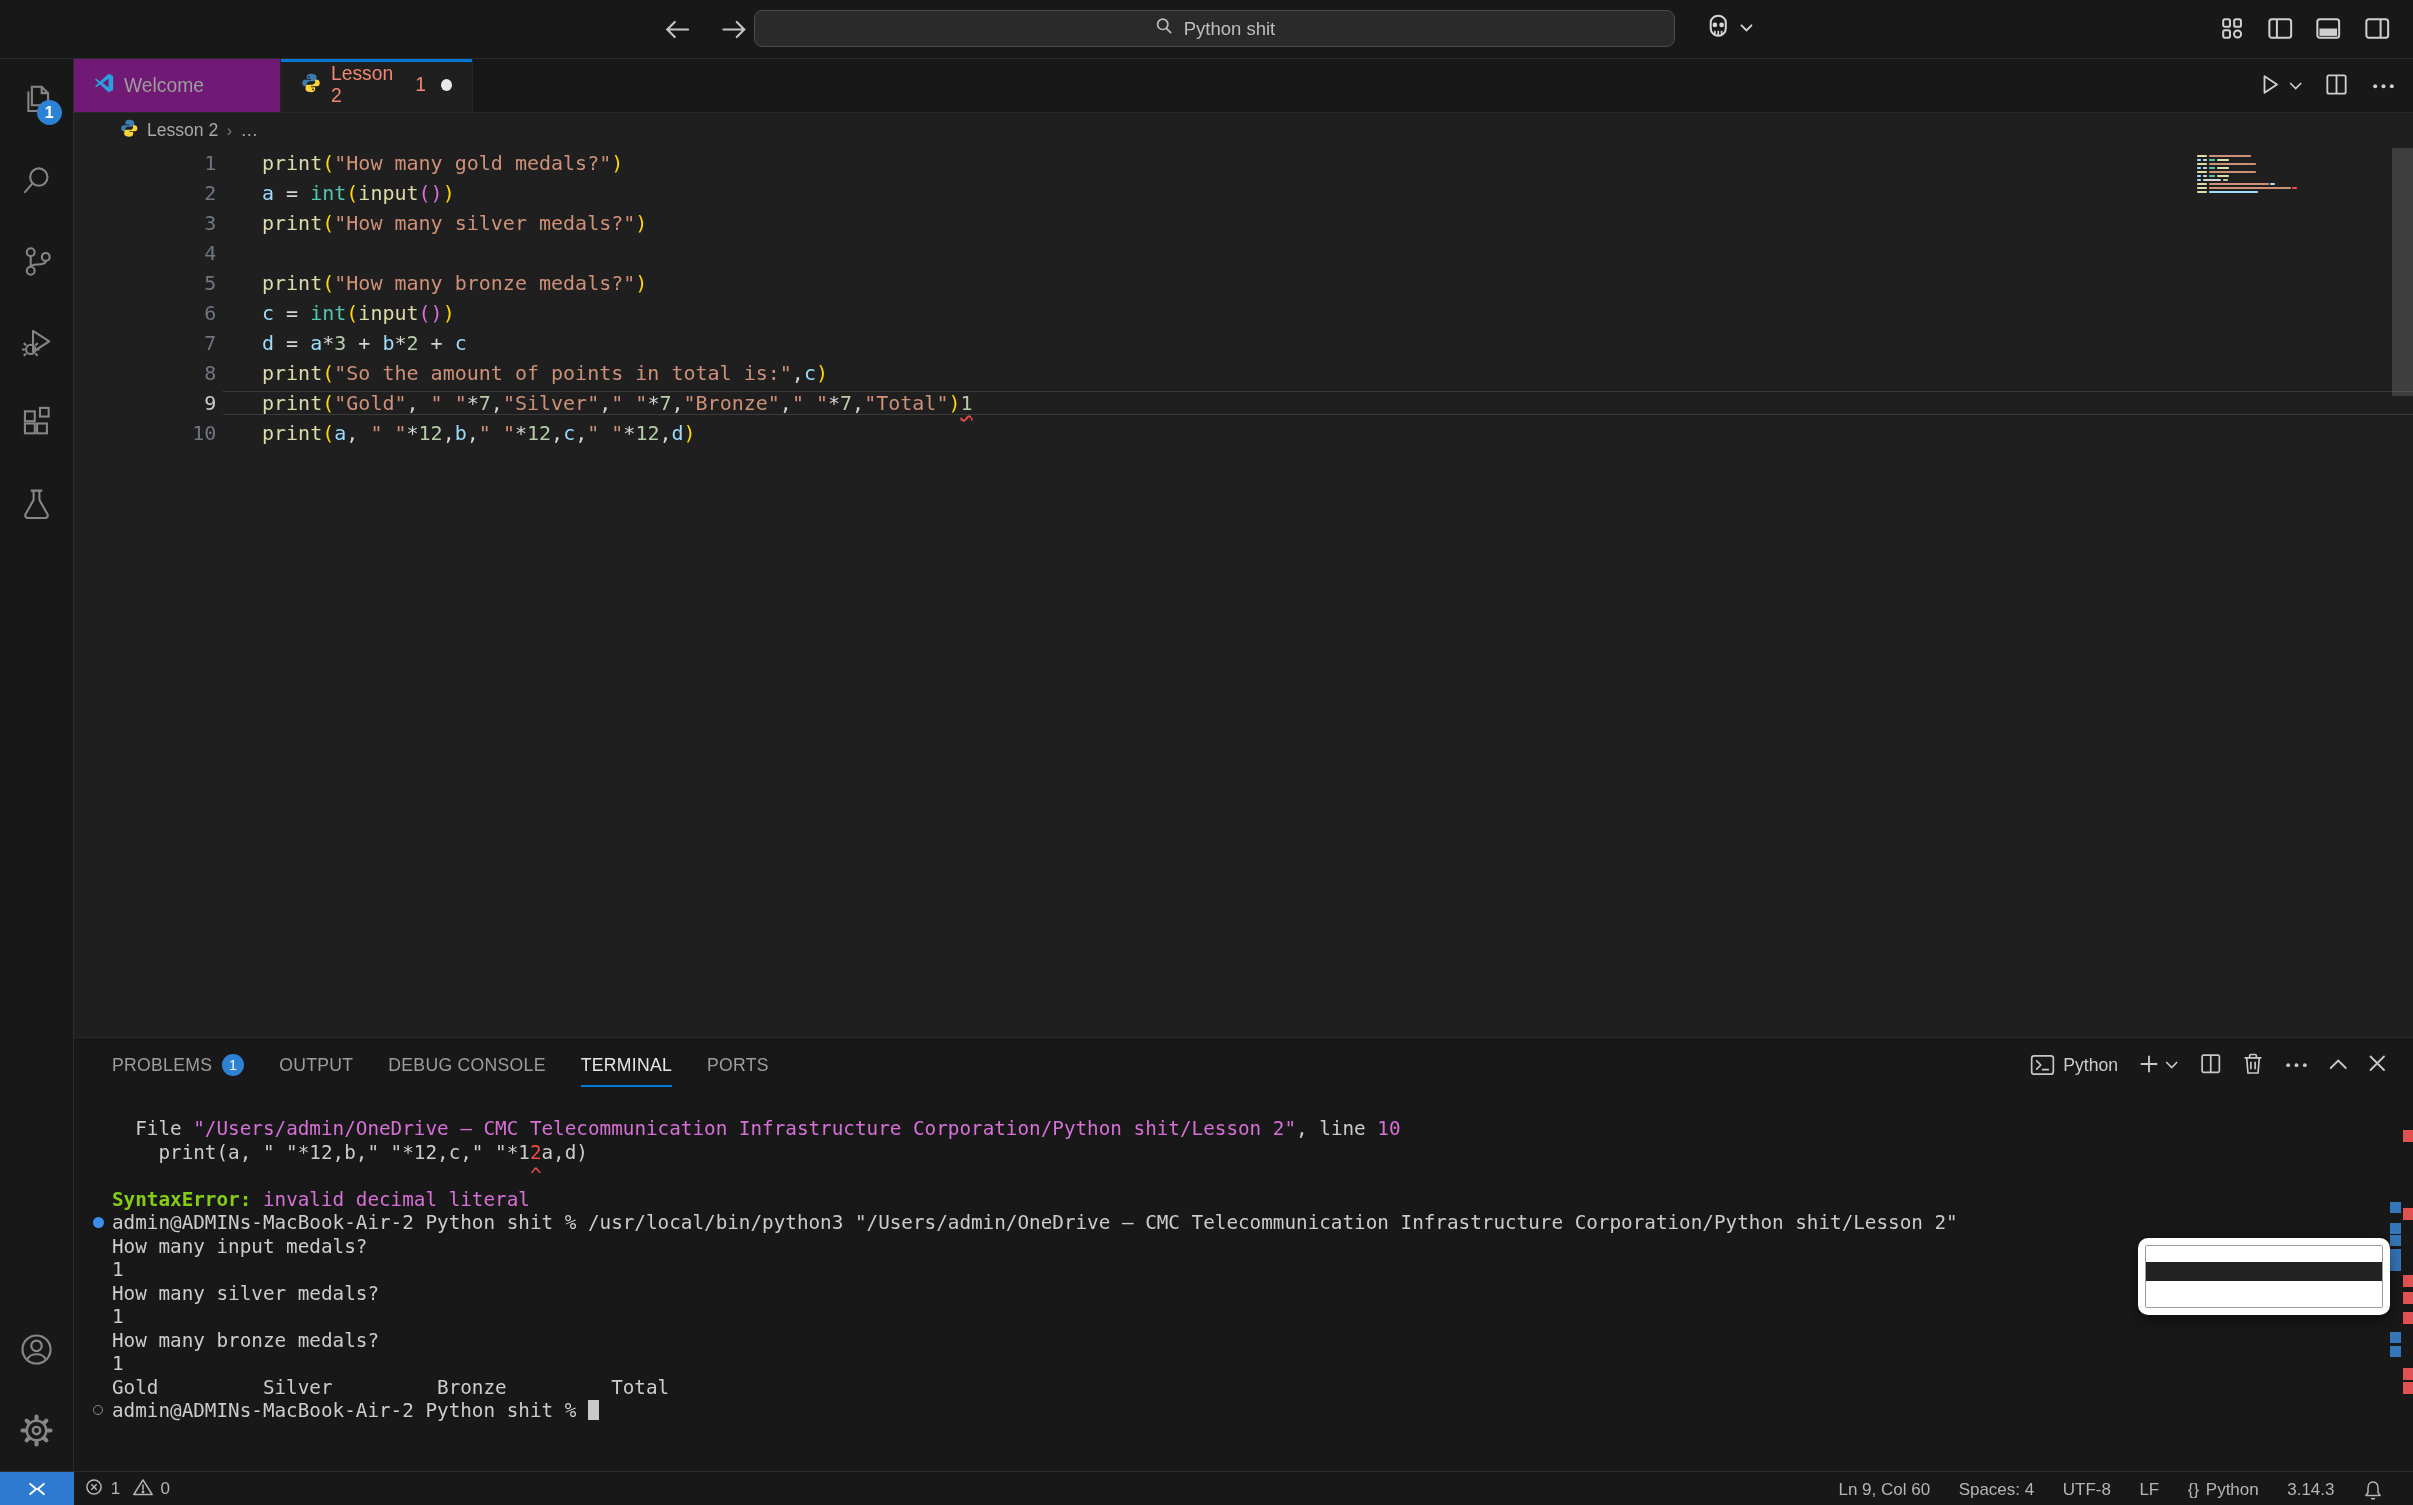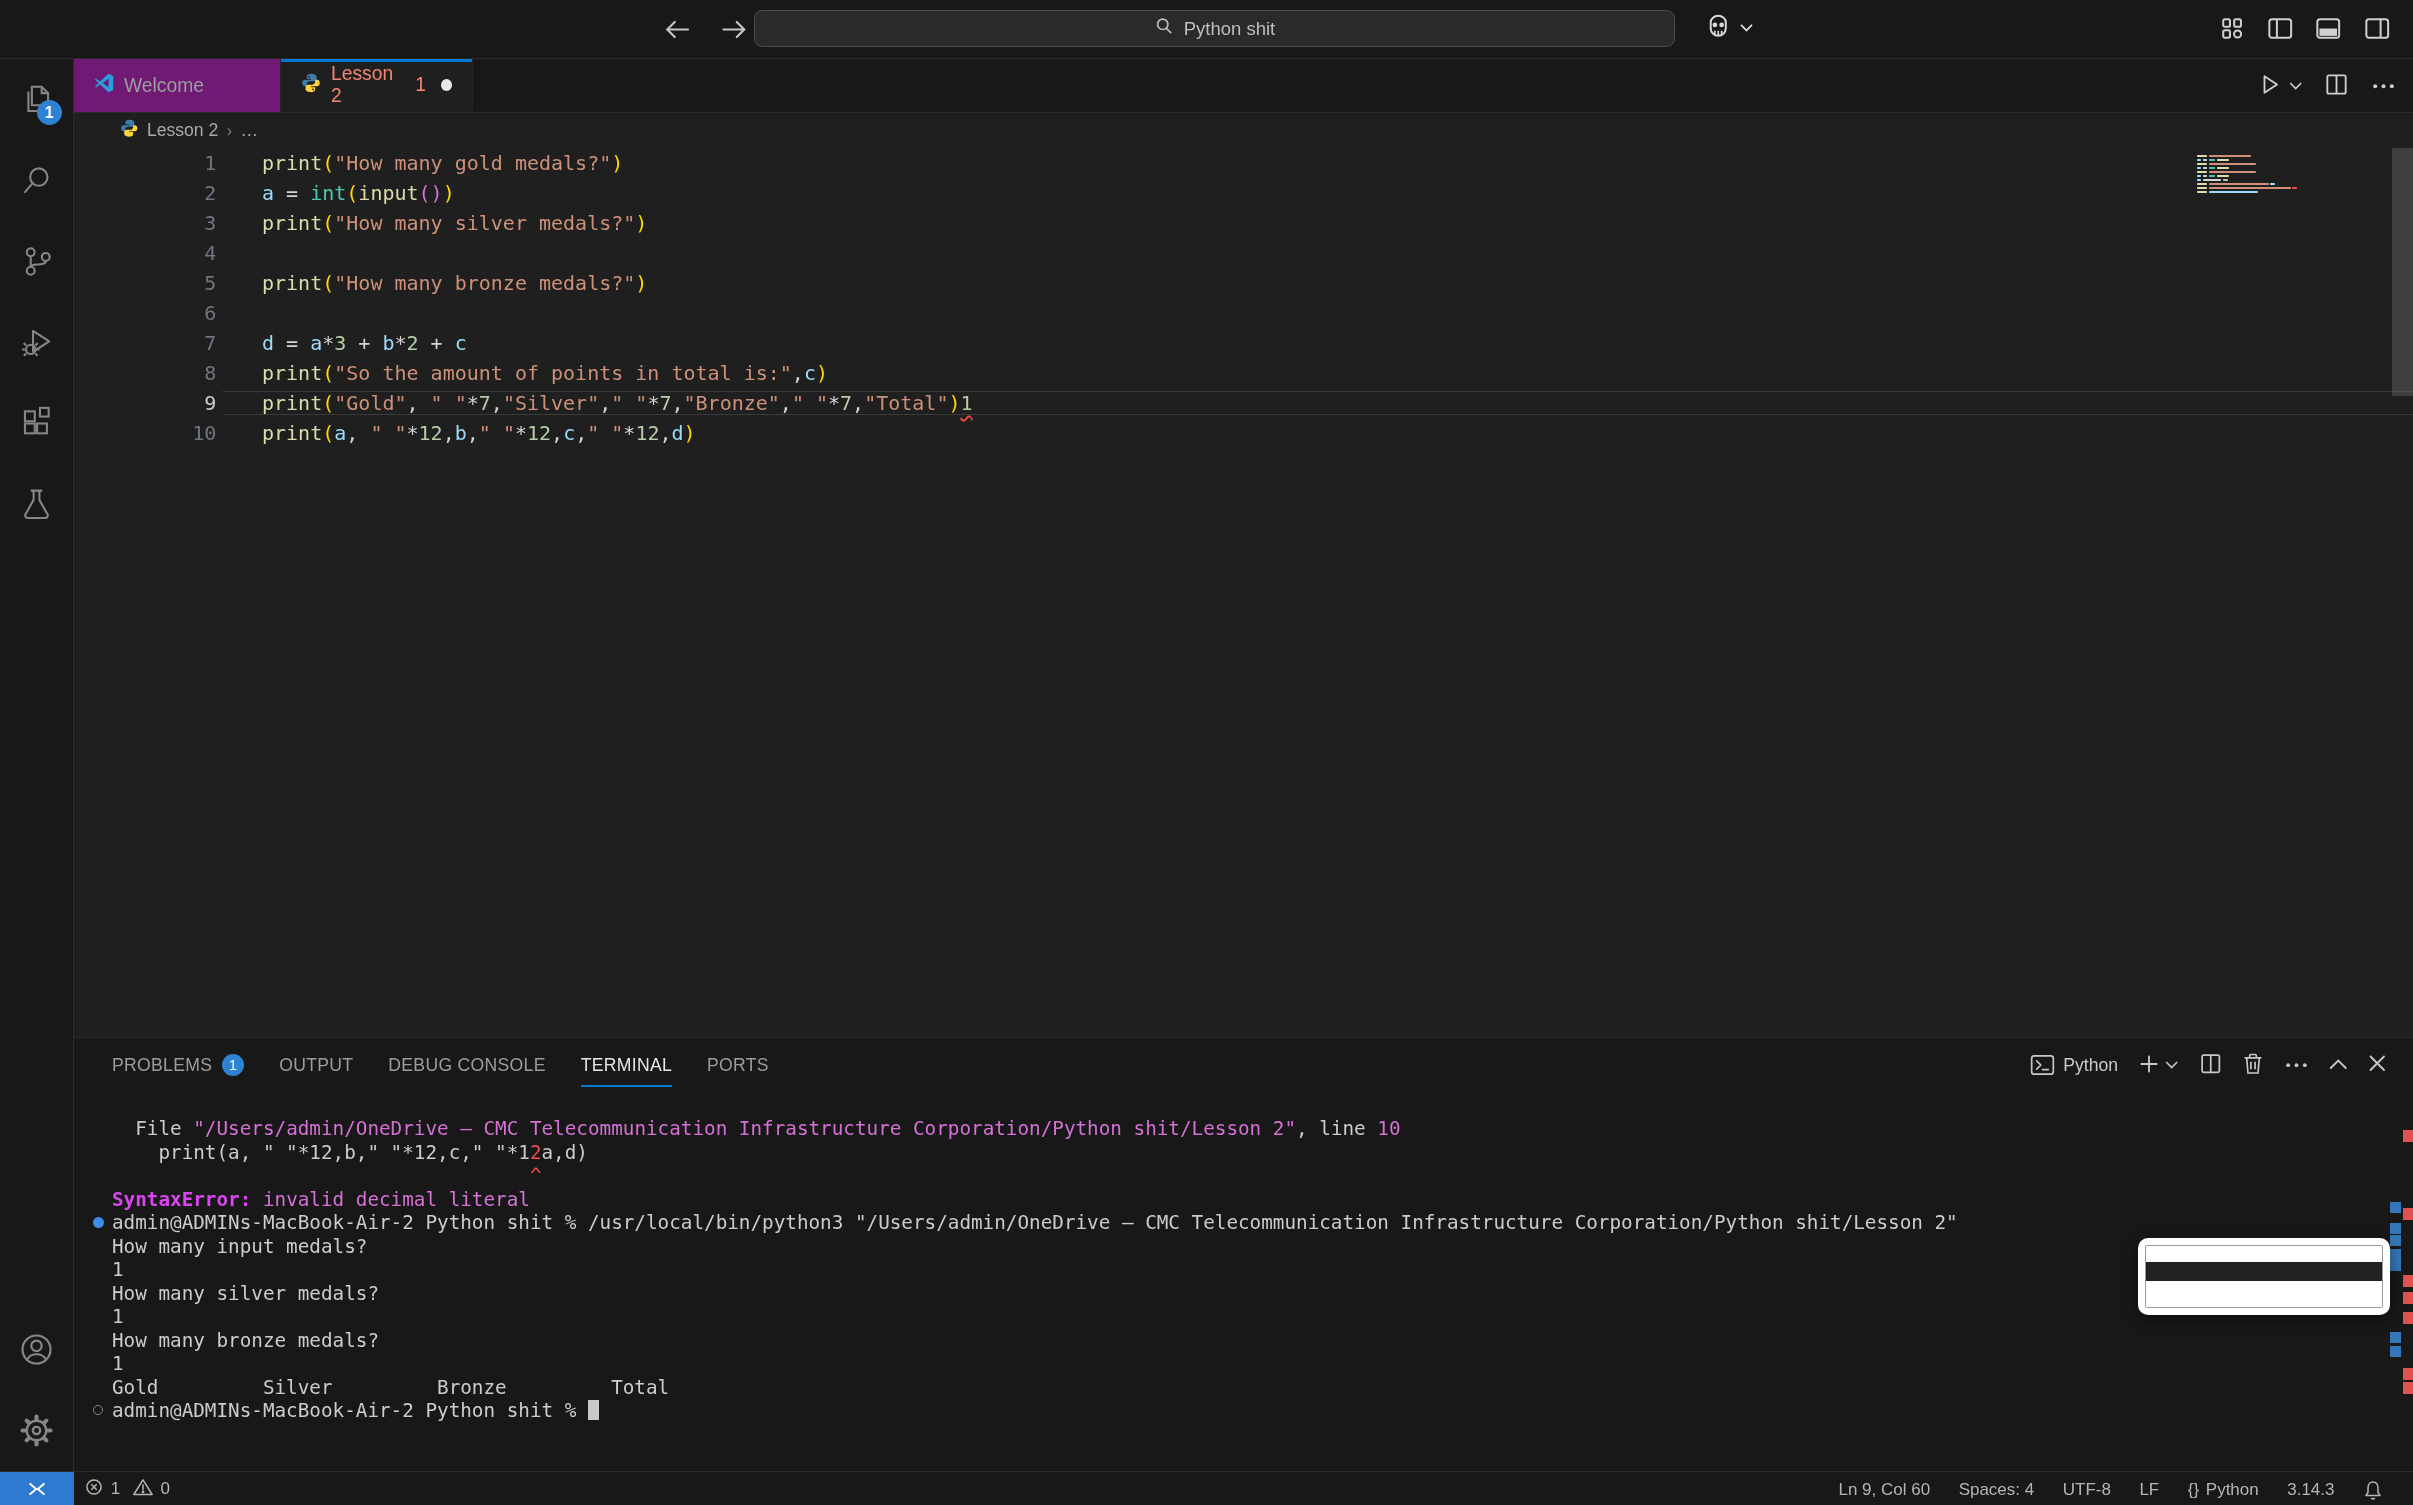--- a/index.html
+++ b/index.html
@@ -302,20 +302,21 @@
           </div>
           <div class="code-line">
             <div class="gutter">4</div>
           </div>
           <div class="code-line">
             <div class="gutter">5</div>
             <div class="line-content"><span style="color: rgb(220, 220, 170);">print</span><span style="color: rgb(255, 215, 0);">(</span><span style="color: rgb(206, 145, 120);">"How many bronze medals?"</span><span style="color: rgb(255, 215, 0);">)</span></div>
           </div>
           <div class="code-line">
             <div class="gutter">6</div>
+            <div class="line-content"><span style="color: rgb(156, 220, 254);">c</span><span style="color: rgb(212, 212, 212);"> = </span><span style="color: rgb(78, 201, 176);">int</span><span style="color: rgb(255, 215, 0);">(</span><span style="color: rgb(220, 220, 170);">input</span><span style="color: rgb(218, 112, 214);">()</span><span style="color: rgb(255, 215, 0);">)</span></div>
           </div>
           <div class="code-line">
             <div class="gutter">7</div>
             <div class="line-content"><span style="color: rgb(156, 220, 254);">d</span><span style="color: rgb(212, 212, 212);"> = </span><span style="color: rgb(156, 220, 254);">a</span><span style="color: rgb(212, 212, 212);">*</span><span style="color: rgb(181, 206, 168);">3</span><span style="color: rgb(212, 212, 212);"> + </span><span style="color: rgb(156, 220, 254);">b</span><span style="color: rgb(212, 212, 212);">*</span><span style="color: rgb(181, 206, 168);">2</span><span style="color: rgb(212, 212, 212);"> + </span><span style="color: rgb(156, 220, 254);">c</span></div>
           </div>
           <div class="code-line">
             <div class="gutter">8</div>
             <div class="line-content"><span style="color: rgb(220, 220, 170);">print</span><span style="color: rgb(255, 215, 0);">(</span><span style="color: rgb(206, 145, 120);">"So the amount of points in total is:"</span><span style="color: rgb(212, 212, 212);">,</span><span style="color: rgb(156, 220, 254);">c</span><span style="color: rgb(255, 215, 0);">)</span></div>
           </div>
           <div class="code-line current">
@@ -448,21 +449,21 @@
           <svg width="18.5" height="18.5" viewBox="0 0 22 22">
               <path d="M3 3 L19 19 M19 3 L3 19" stroke="#c8c8c8" stroke-width="2.2" stroke-linecap="round"></path>
             </svg>
         </span>
       </div>
 
       <div class="terminal mono" id="terminal">
           <div class="term-line"><span style="color: rgb(204, 204, 204);">  File </span><span style="color: rgb(214, 112, 214);">"/Users/admin/OneDrive – CMC Telecommunication Infrastructure Corporation/Python shit/Lesson 2"</span><span style="color: rgb(204, 204, 204);">, line </span><span style="color: rgb(214, 112, 214);">10</span></div>
           <div class="term-line"><span style="color: rgb(204, 204, 204);">    print(a, " "*12,b," "*12,c," "*1</span><span style="color: rgb(241, 76, 76);">2</span><span style="color: rgb(204, 204, 204);">a,d)</span></div>
           <div class="term-line"><span style="color: rgb(241, 76, 76);">                                    ^</span></div>
-          <div class="term-line"><span style="color: #d946ef; font-weight: bold;">SyntaxError:</span><span style="color: rgb(214, 112, 214);"> invalid decimal literal</span></div>
+          <div class="term-line"><span style="color: #84cc16; font-weight: bold;">SyntaxError:</span><span style="color: rgb(214, 112, 214);"> invalid decimal literal</span></div>
           <div class="term-line"><span class="term-deco blue"></span><span style="color: rgb(204, 204, 204);">admin@ADMINs-MacBook-Air-2 Python shit % /usr/local/bin/python3 "/Users/admin/OneDrive – CMC Telecommunication Infrastructure Corporation/Python shit/Lesson 2"</span></div>
           <div class="term-line"><span style="color: rgb(204, 204, 204);">How many input medals?</span></div>
           <div class="term-line"><span style="color: rgb(204, 204, 204);">1</span></div>
           <div class="term-line"><span style="color: rgb(204, 204, 204);">How many silver medals?</span></div>
           <div class="term-line"><span style="color: rgb(204, 204, 204);">1</span></div>
           <div class="term-line"><span style="color: rgb(204, 204, 204);">How many bronze medals?</span></div>
           <div class="term-line"><span style="color: rgb(204, 204, 204);">1</span></div>
           <div class="term-line"><span style="color: rgb(204, 204, 204);">Gold         Silver         Bronze         Total</span></div>
           <div class="term-line"><span class="term-deco circle"></span><span style="color: rgb(204, 204, 204);">admin@ADMINs-MacBook-Air-2 Python shit % </span><span class="term-cursor"></span></div>
         </div>

